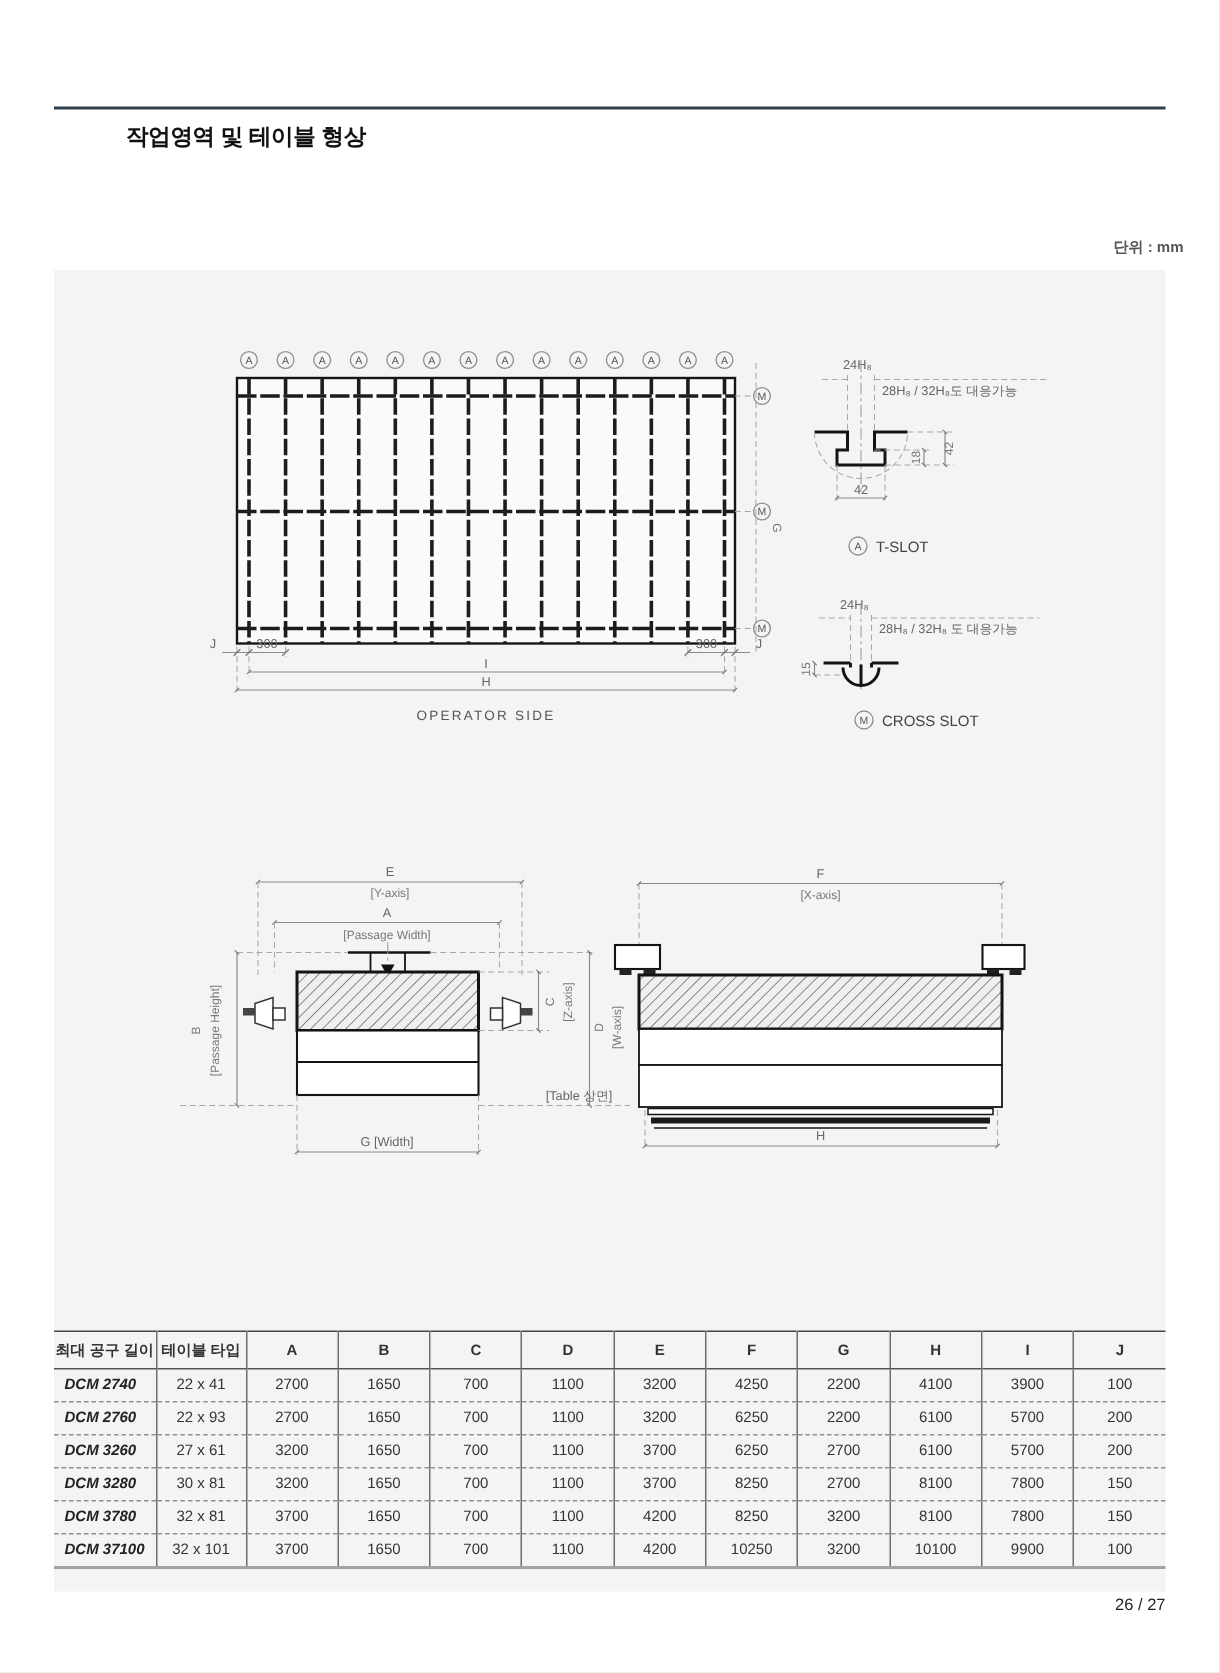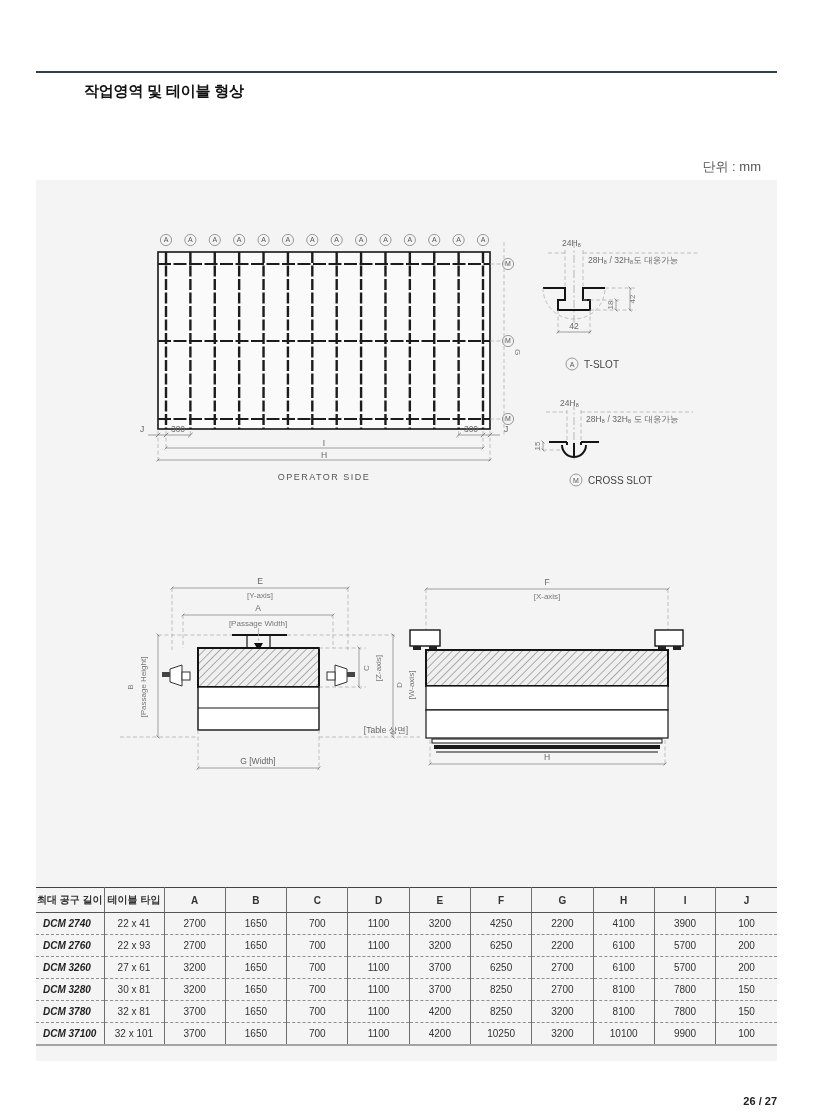--- a/index.html
+++ b/index.html
@@ -1,23 +1,23 @@
 <!DOCTYPE html>
 <html><head>
 <meta charset="utf-8">
 <style>
   html,body{margin:0;padding:0;background:#e9e9e9;}
   .page{position:relative;width:813px;height:1115px;background:#ffffff;
         font-family:"Liberation Sans",sans-serif;overflow:hidden;}
   .rule{position:absolute;left:36px;top:71px;width:741px;height:2px;background:#31414c;}
   .title{position:absolute;left:36px;top:82px;font-size:15px;font-weight:bold;color:#111;
          letter-spacing:-0.2px;margin-left:48px;}
-  .unit{position:absolute;right:52px;top:158px;font-size:13px;color:#555;}
+  .unit{position:absolute;right:24px;top:158px;font-size:10px;color:#555;font-weight:bold;}
   .panel{position:absolute;left:36px;top:180px;width:741px;height:881px;background:#f4f4f5;}
-  .footer{position:absolute;right:36px;top:1064px;font-size:11px;font-weight:bold;color:#222;margin-top:31px;}
+  .footer{position:absolute;right:36px;top:1064px;font-size:11px;font-weight:normal;color:#222;}
 
   svg text{font-family:"Liberation Sans",sans-serif;}
   .slot{stroke:#1c1c1c;stroke-width:2.4;stroke-dasharray:11 2.5;}
   .hslot{stroke:#1c1c1c;stroke-width:2.2;stroke-dasharray:13 2.5;}
   .mk{fill:none;stroke:#8f8f8f;stroke-width:0.9;}
   .mkt{font-size:7px;fill:#555;text-anchor:middle;}
   .dim{stroke:#8a8a8a;stroke-width:0.8;fill:none;}
   .tick{stroke:#777;stroke-width:0.9;}
   .ext{stroke:#a8a8a8;stroke-width:0.7;stroke-dasharray:4 2.5;fill:none;}
   .cl{stroke:#9b9b9b;stroke-width:0.7;stroke-dasharray:8 2.5 2 2.5;fill:none;}

